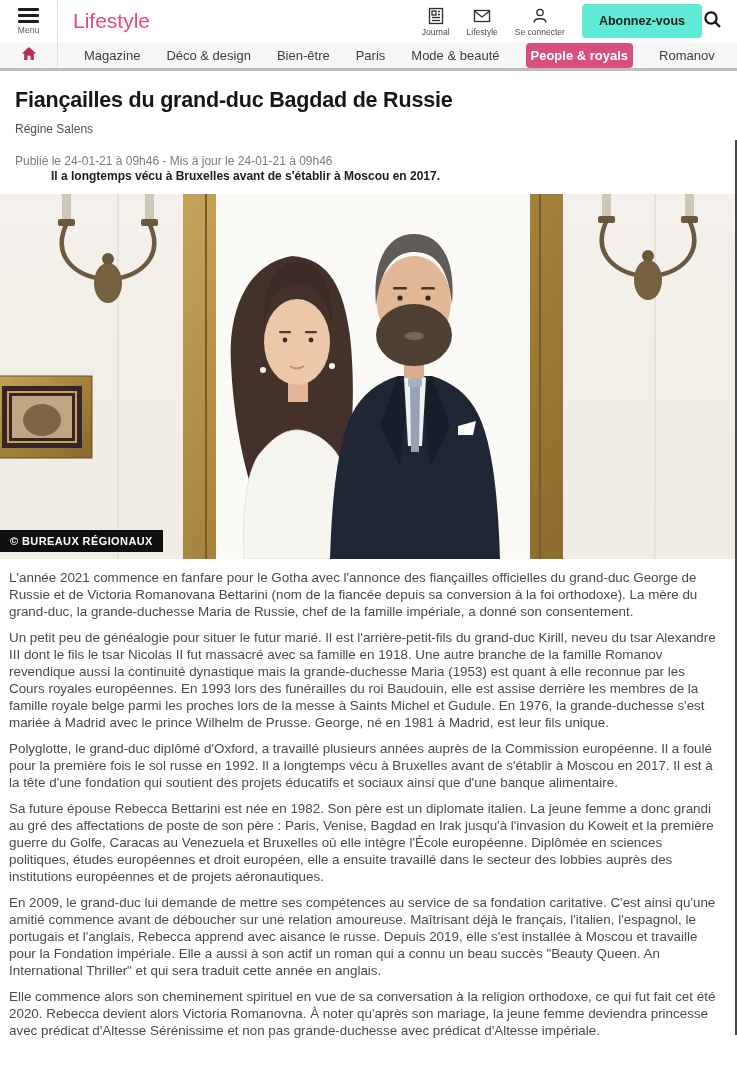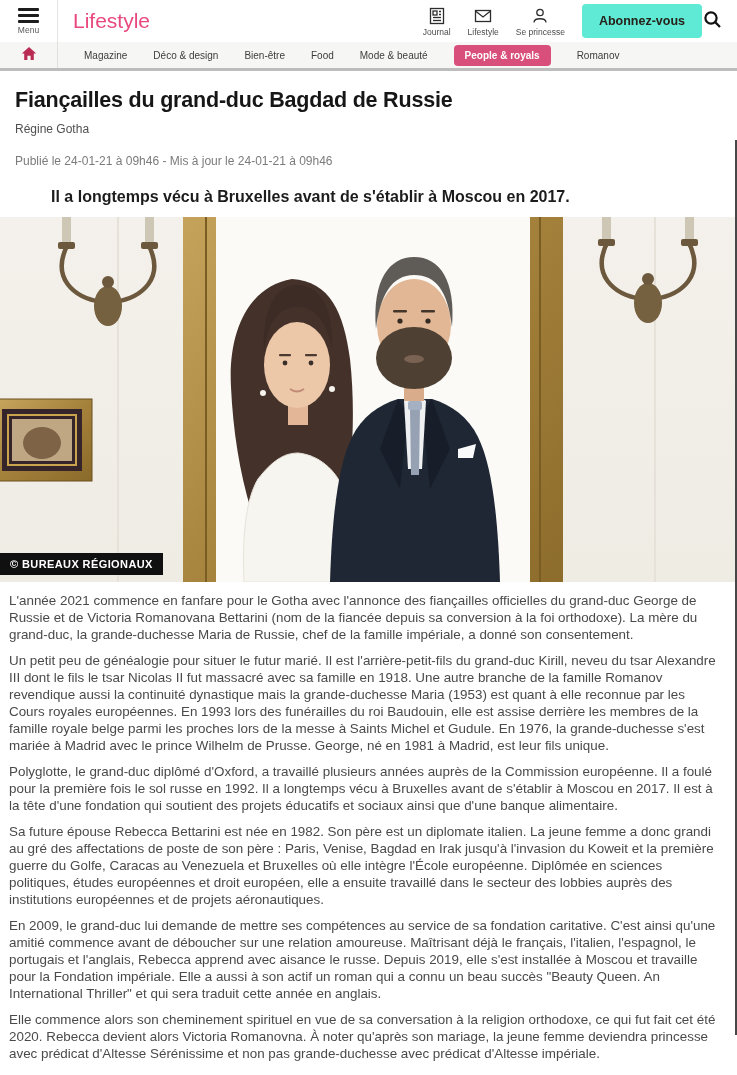--- a/index.html
+++ b/index.html
@@ -21,29 +21,29 @@
   .top-action { display:flex; flex-direction:column; align-items:center; justify-content:center; gap:1px; margin-right:17px; cursor:pointer; }
   .top-action svg { display:block; }
   .top-action .lbl { font-size:8.5px; color:#4c4c4c; white-space:nowrap; }
   .subscribe-btn { background:#5eead4; border:none; border-radius:4px; padding:10px 17px; font-family:inherit; font-size:12.5px; font-weight:700; color:#26211a; cursor:pointer; margin-right:0; }
   .search-cell { margin-right:14px; cursor:pointer; display:flex; align-items:center; }
 
   
   .nav { display:flex; align-items:stretch; height:29px; background:#f6f6f5; border-bottom:3px solid #bdbdbd; }
   .home-cell { width:58px; display:flex; align-items:center; justify-content:center; border-right:1px solid #e0e0e0; cursor:pointer; }
   .nav-items { display:flex; align-items:center; gap:26px; padding-left:26px; }
-  .nav-item { font-size:10px; color:#3d3d3d; text-decoration:none; white-space:nowrap; cursor:pointer; }
-  .nav-item.active { background:#d94f7c; color:#fff; font-weight:700; padding:5px 11px; border-radius:4px; }
+  .nav-item { font-size:13px; color:#3d3d3d; text-decoration:none; white-space:nowrap; cursor:pointer; }
+  .nav-item.active { background:#d94f7c; color:#fff; font-weight:700; padding:5px 5px; border-radius:4px; }
 
   
   .article-head { padding:17px 20px 0 15px; }
   .headline { font-size:21.5px; font-weight:700; color:#161616; letter-spacing:-0.2px; }
   .author { margin-top:9px; font-size:12px; color:#4f4f4f; }
   .dateline { margin-top:18px; font-size:12px; color:#7b7b7b; }
-  .lead { margin-top:20px; font-size:16px; font-weight:700; color:#1c1c1c;padding-left:36px; }
+  .lead { margin-top:1px; font-size:12px; font-weight:700; color:#1c1c1c;padding-left:36px; }
 
   
   .hero { position:relative; width:737px; height:365px; margin-top:11px; overflow:hidden; background:#ef4444; }
   .hero svg { display:block; }
   .credit { position:absolute; left:0; bottom:7px; background:#101010; color:#fff; font-size:11px; font-weight:700; letter-spacing:0.4px; padding:5px 10px; }
 
   
   .body-copy { padding:10px 14px 0 9px; }
   .body-copy p { font-size:13.4px; line-height:17px; color:#4a4a4a; margin-bottom:9px; }
 
@@ -93,21 +93,21 @@
       <span class="lbl">Lifestyle</span>
     </div>
 
     <div class="top-action">
       <span>
         <svg width="20" height="20" viewBox="0 0 20 20" fill="none" stroke="#2d2d2d" stroke-width="1.3">
           <circle cx="10" cy="6.5" r="3.2"></circle>
           <path d="M4,16.5 C4,11.5 16,11.5 16,16.5"></path>
         </svg>
       </span>
-      <span class="lbl">Se princesse</span>
+      <span class="lbl">Se connecter</span>
     </div>
 
     <button class="subscribe-btn">Abonnez-vous</button>
 
     <div class="search-cell">
       <span>
         <svg width="21" height="21" viewBox="0 0 21 21" fill="none" stroke="#111" stroke-width="2.2">
           <circle cx="9" cy="9" r="5.6"></circle>
           <line x1="13.4" y1="13.4" x2="18" y2="18"></line>
         </svg>
@@ -120,30 +120,30 @@
       <span>
         <svg width="16" height="15" viewBox="0 0 20 18" fill="#b92d55">
           <path d="M10,1 L1,9 H4 V17 H8 V11.8 H12 V17 H16 V9 H19 Z"></path>
         </svg>
       </span>
     </div>
     <div class="nav-items">
       <a class="nav-item">Magazine</a>
       <a class="nav-item">Déco &amp; design</a>
       <a class="nav-item">Bien-être</a>
-      <a class="nav-item">Food</a>
+      <a class="nav-item">Paris</a>
       <a class="nav-item">Mode &amp; beauté</a>
       <a class="nav-item active">People &amp; royals</a>
       <a class="nav-item">Romanov</a>
     </div>
   </nav>
 
   <section class="article-head">
     <h1 class="headline">Fiançailles du grand-duc Bagdad de Russie</h1>
-    <div class="author">Régine Gotha</div>
+    <div class="author">Régine Salens</div>
     <div class="dateline">Publié le 24-01-21 à 09h46 - Mis à jour le 24-01-21 à 09h46</div>
     <div class="lead">Il a longtemps vécu à Bruxelles avant de s'établir à Moscou en 2017.</div>
   </section>
 
   <figure class="hero">
     <svg width="737" height="365" viewBox="0 0 737 365">
       <defs>
         <linearGradient id="goldGrad" x1="0" y1="0" x2="1" y2="1">
           <stop offset="0" stop-color="#c9a75f"></stop>
           <stop offset="0.5" stop-color="#a5823c"></stop>

